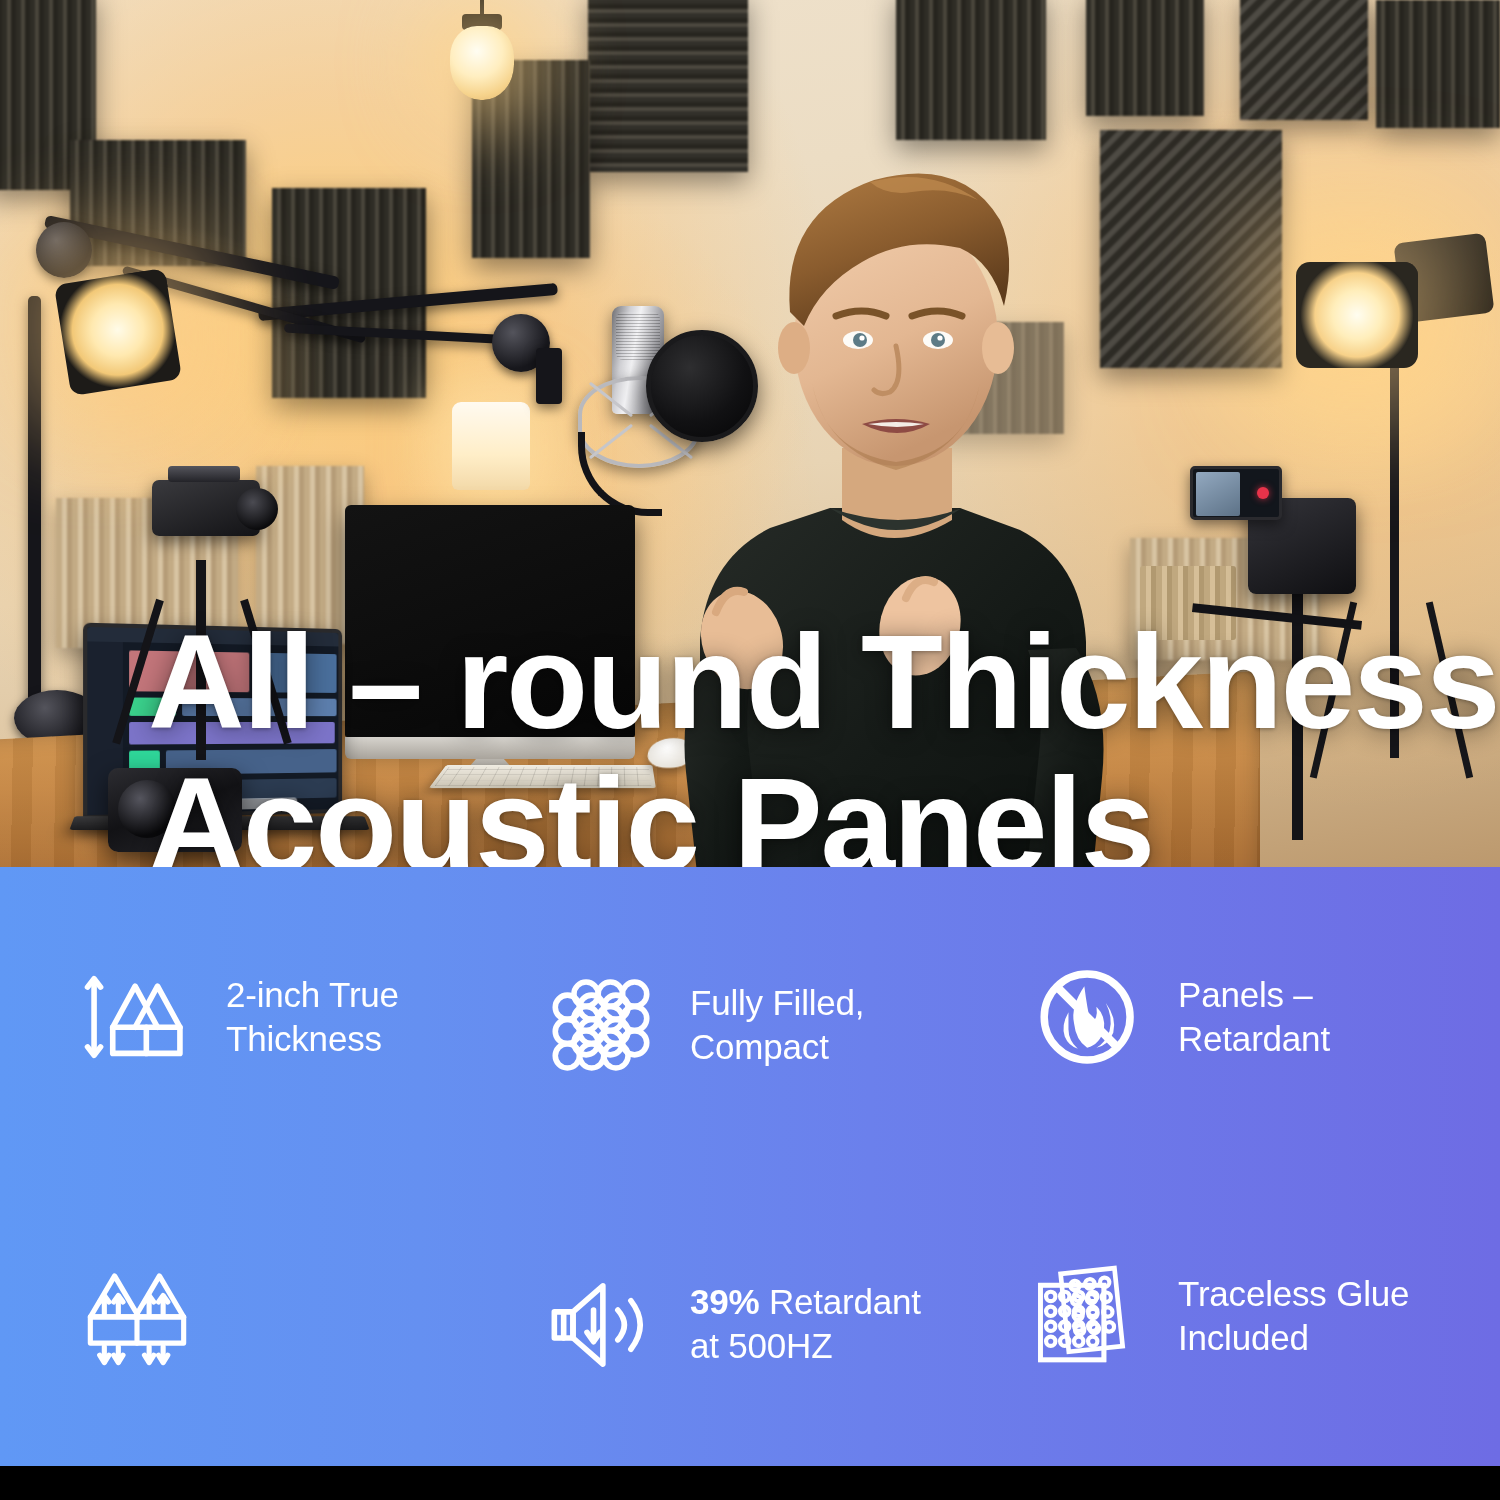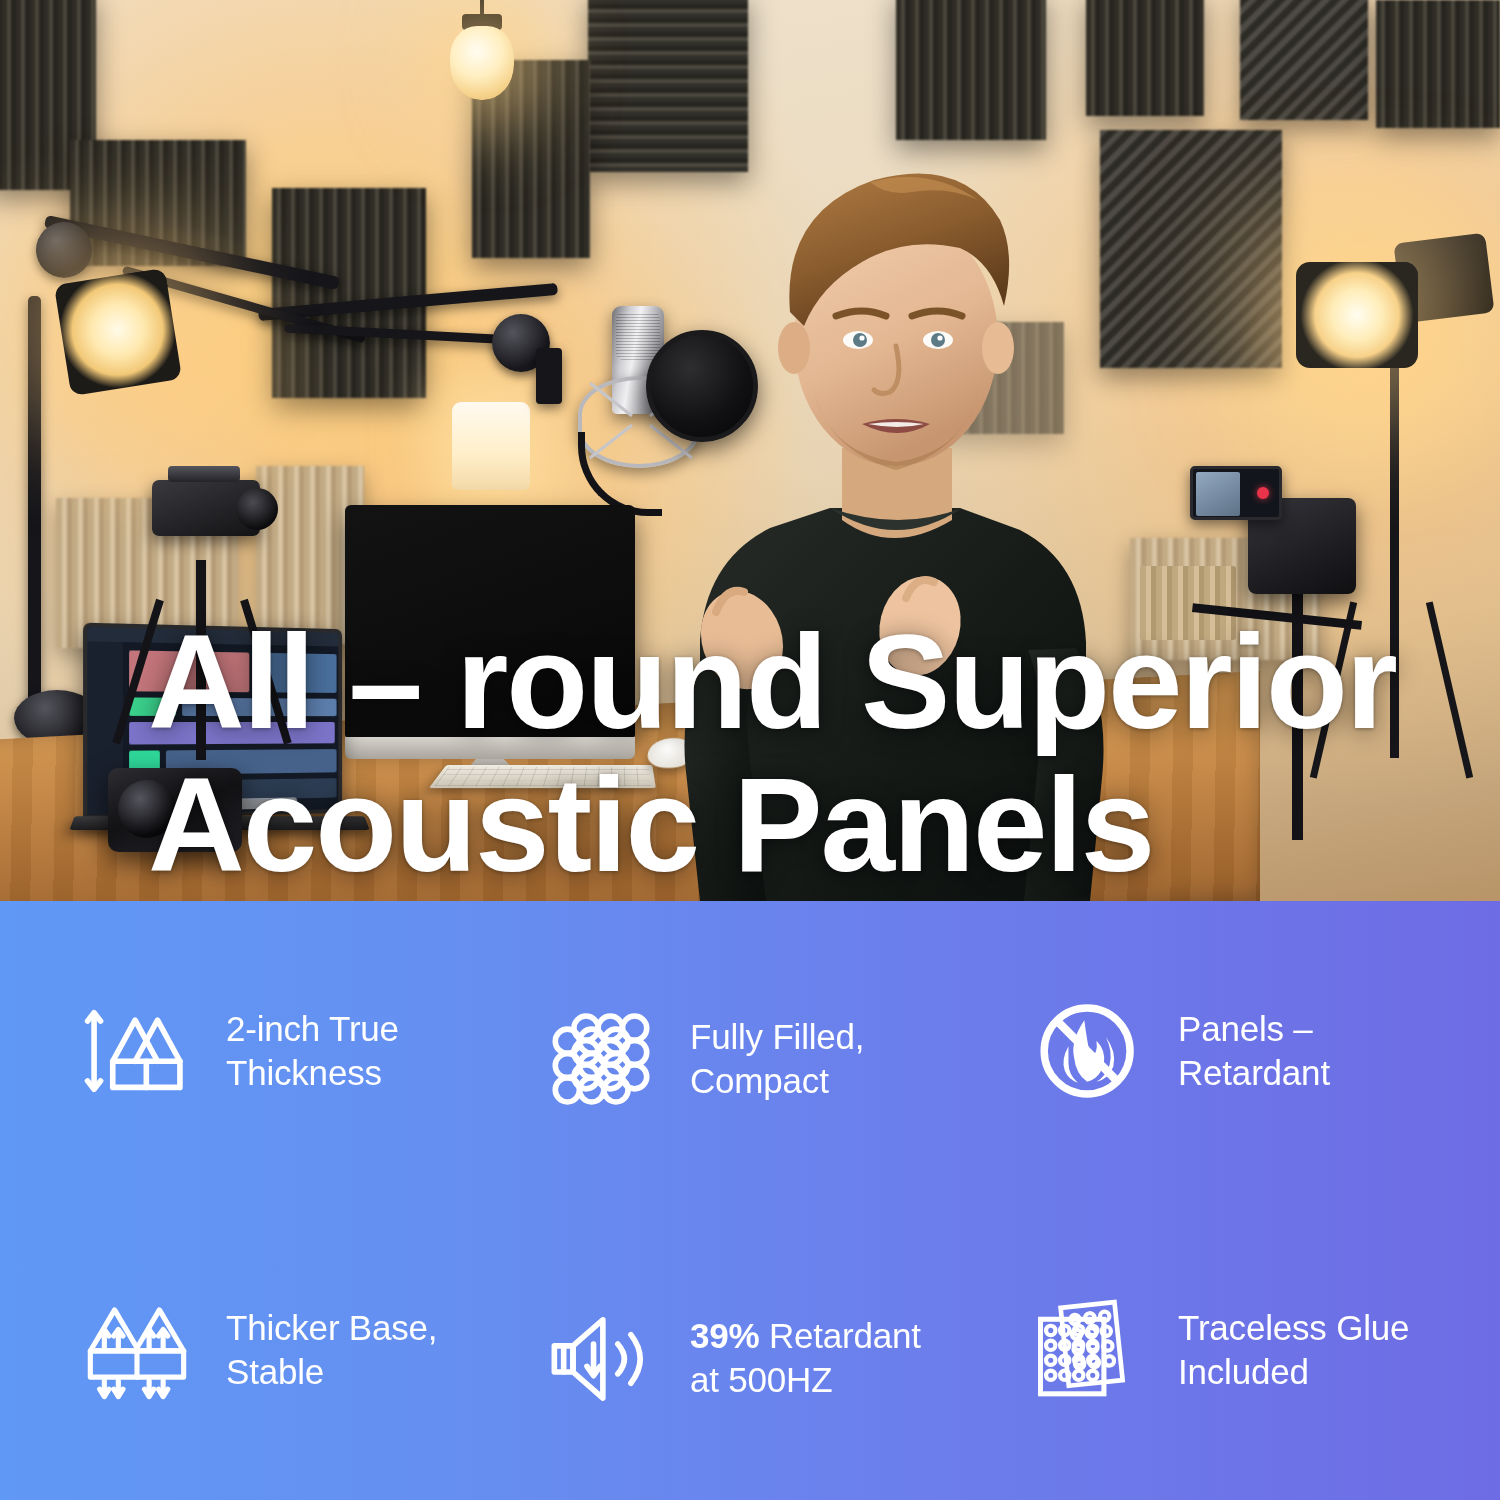--- a/index.html
+++ b/index.html
@@ -242,21 +242,21 @@
     font-family:"Liberation Sans", sans-serif;
     font-weight:bold; font-size:134px; line-height:1.02;
     letter-spacing:-2px; color:#ffffff;
     text-shadow:0 3px 26px rgba(0,0,0,.48), 0 1px 4px rgba(0,0,0,.34);
   }
   #headline .ln { display:block; white-space:nowrap; }
   #headline .ln2 { margin-top:6px; }
 
   
   #features {
-    position:absolute; left:0; top:901px; width:1500px; height:599px;
+    position:absolute; left:0; top:867px; width:1500px; height:599px;
     background:linear-gradient(90deg, #6098f5 0%, #6590f1 28%, #6b80ec 58%, #6e6ce4 100%);
   }
   .feat-grid {
     position:absolute; left:0; top:0; width:1500px; height:599px;
     display:grid; grid-template-columns:repeat(3,1fr); grid-template-rows:repeat(2,1fr);
   }
   .feat {
     display:flex; align-items:center; gap:30px;
     padding-left:78px; padding-right:18px;
   }
@@ -429,21 +429,21 @@
 
       <ellipse cx="742" cy="640" rx="40" ry="50" fill="#e8bd96" transform="rotate(-18 742 640)"></ellipse>
       <ellipse cx="920" cy="626" rx="40" ry="50" fill="#eec4a0" transform="rotate(14 920 626)"></ellipse>
       <path d="M716 612 Q726 586 744 592" stroke="#d9a97f" stroke-width="8" fill="none" stroke-linecap="round"></path>
       <path d="M906 598 Q916 574 934 582" stroke="#dcae86" stroke-width="8" fill="none" stroke-linecap="round"></path>
 
       <path d="M830 508 Q896 552 962 508 Q900 532 830 508 Z" fill="#2c332e"></path>
     </svg>
 
     <div id="headline">
-      <span class="ln ln1">All – round Superior</span>
+      <span class="ln ln1">All – round Thickness</span>
       <span class="ln ln2">Acoustic Panels</span>
     </div>
   </div>
 
   <div id="features">
     <div class="feat-grid">
 
       <div class="feat">
         <div class="feat-icon">
           <svg viewBox="0 0 120 110" fill="none" stroke="#fff" stroke-width="6" stroke-linecap="round" stroke-linejoin="round">
@@ -524,24 +524,20 @@
               <path d="M83 40 L88 33 L93 40"></path>
             <path d="M25 88 V 104"></path>
               <path d="M20 97 L25 105 L30 97"></path>
             <path d="M40 88 V 104"></path>
               <path d="M35 97 L40 105 L45 97"></path>
             <path d="M73 88 V 104"></path>
               <path d="M68 97 L73 105 L78 97"></path>
             <path d="M88 88 V 104"></path>
               <path d="M83 97 L88 105 L93 97"></path>
           </svg>
-        </div>
-        <div class="feat-text">
-          <div>Thicker Base,</div>
-          <div>Stable</div>
         </div>
       </div>
 
       <div class="feat">
         <div class="feat-icon">
           <svg viewBox="0 0 120 110" fill="none" stroke="#fff" stroke-width="6" stroke-linecap="round" stroke-linejoin="round">
             <path d="M62 14 L30 42 L30 70 L62 98 Z"></path>
             <rect x="10" y="42" width="20" height="28"></rect>
             <path d="M20 42 V 70"></path>
             <path d="M52 40 V 72"></path>

